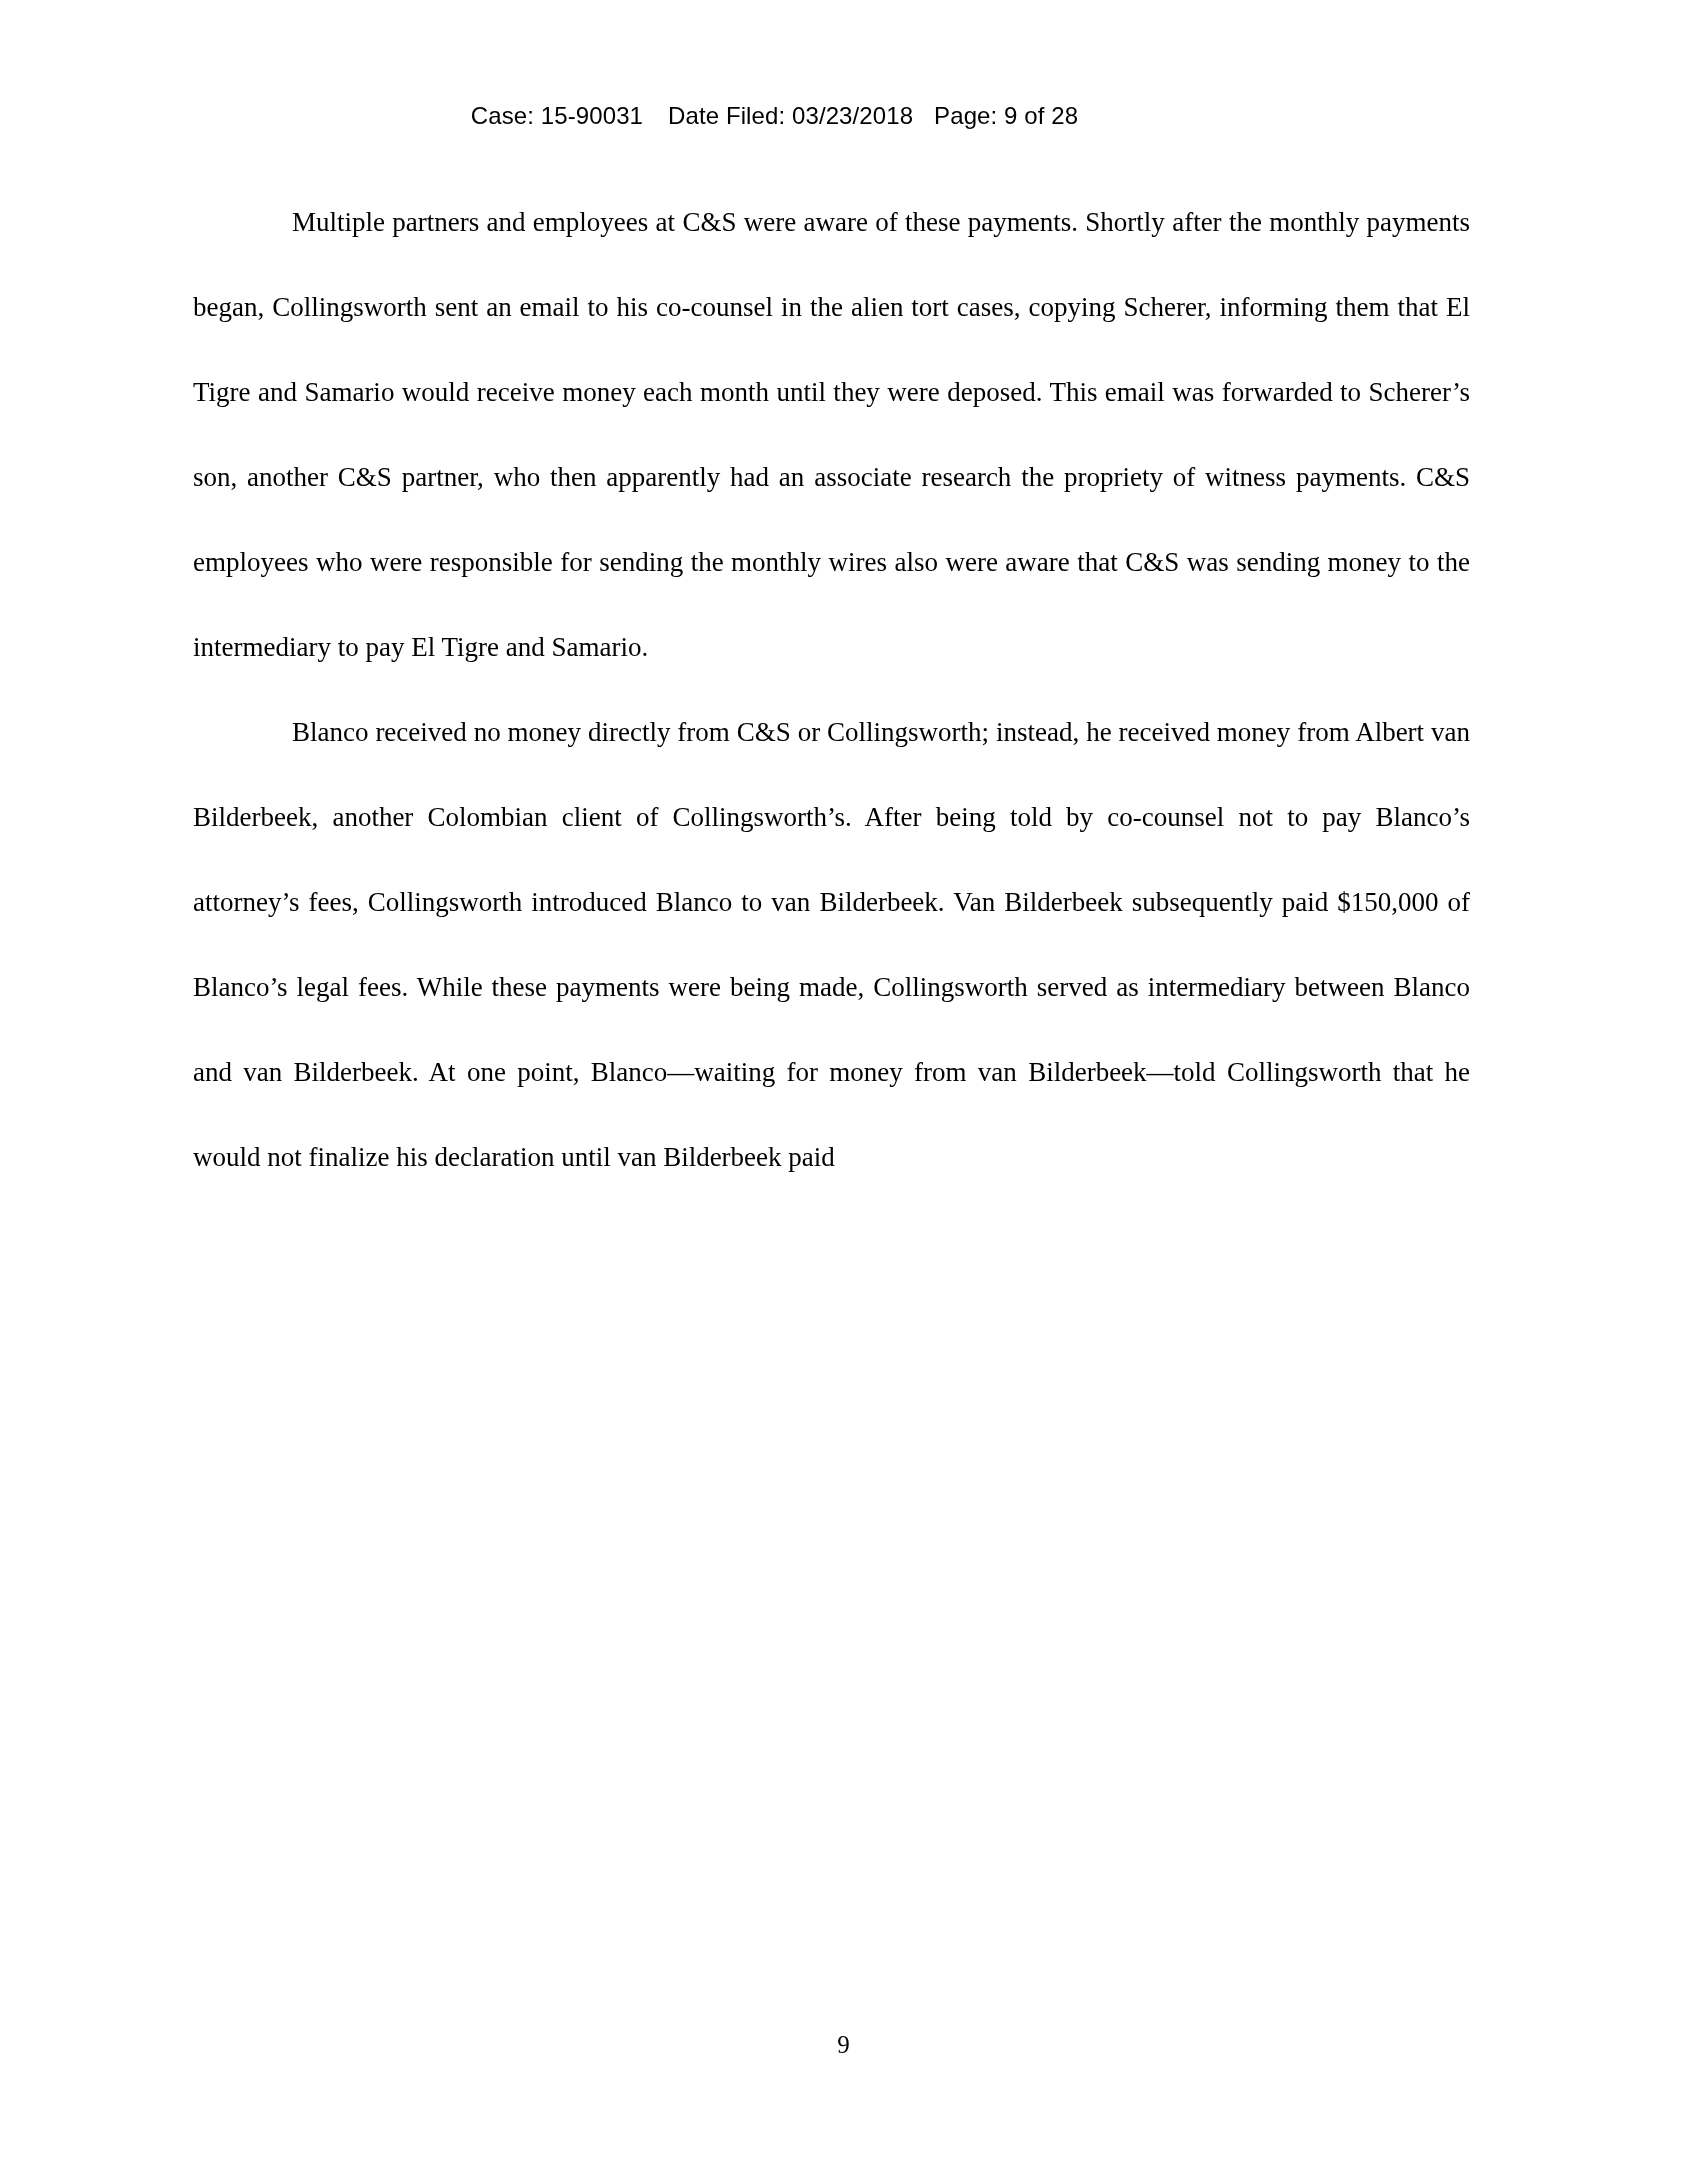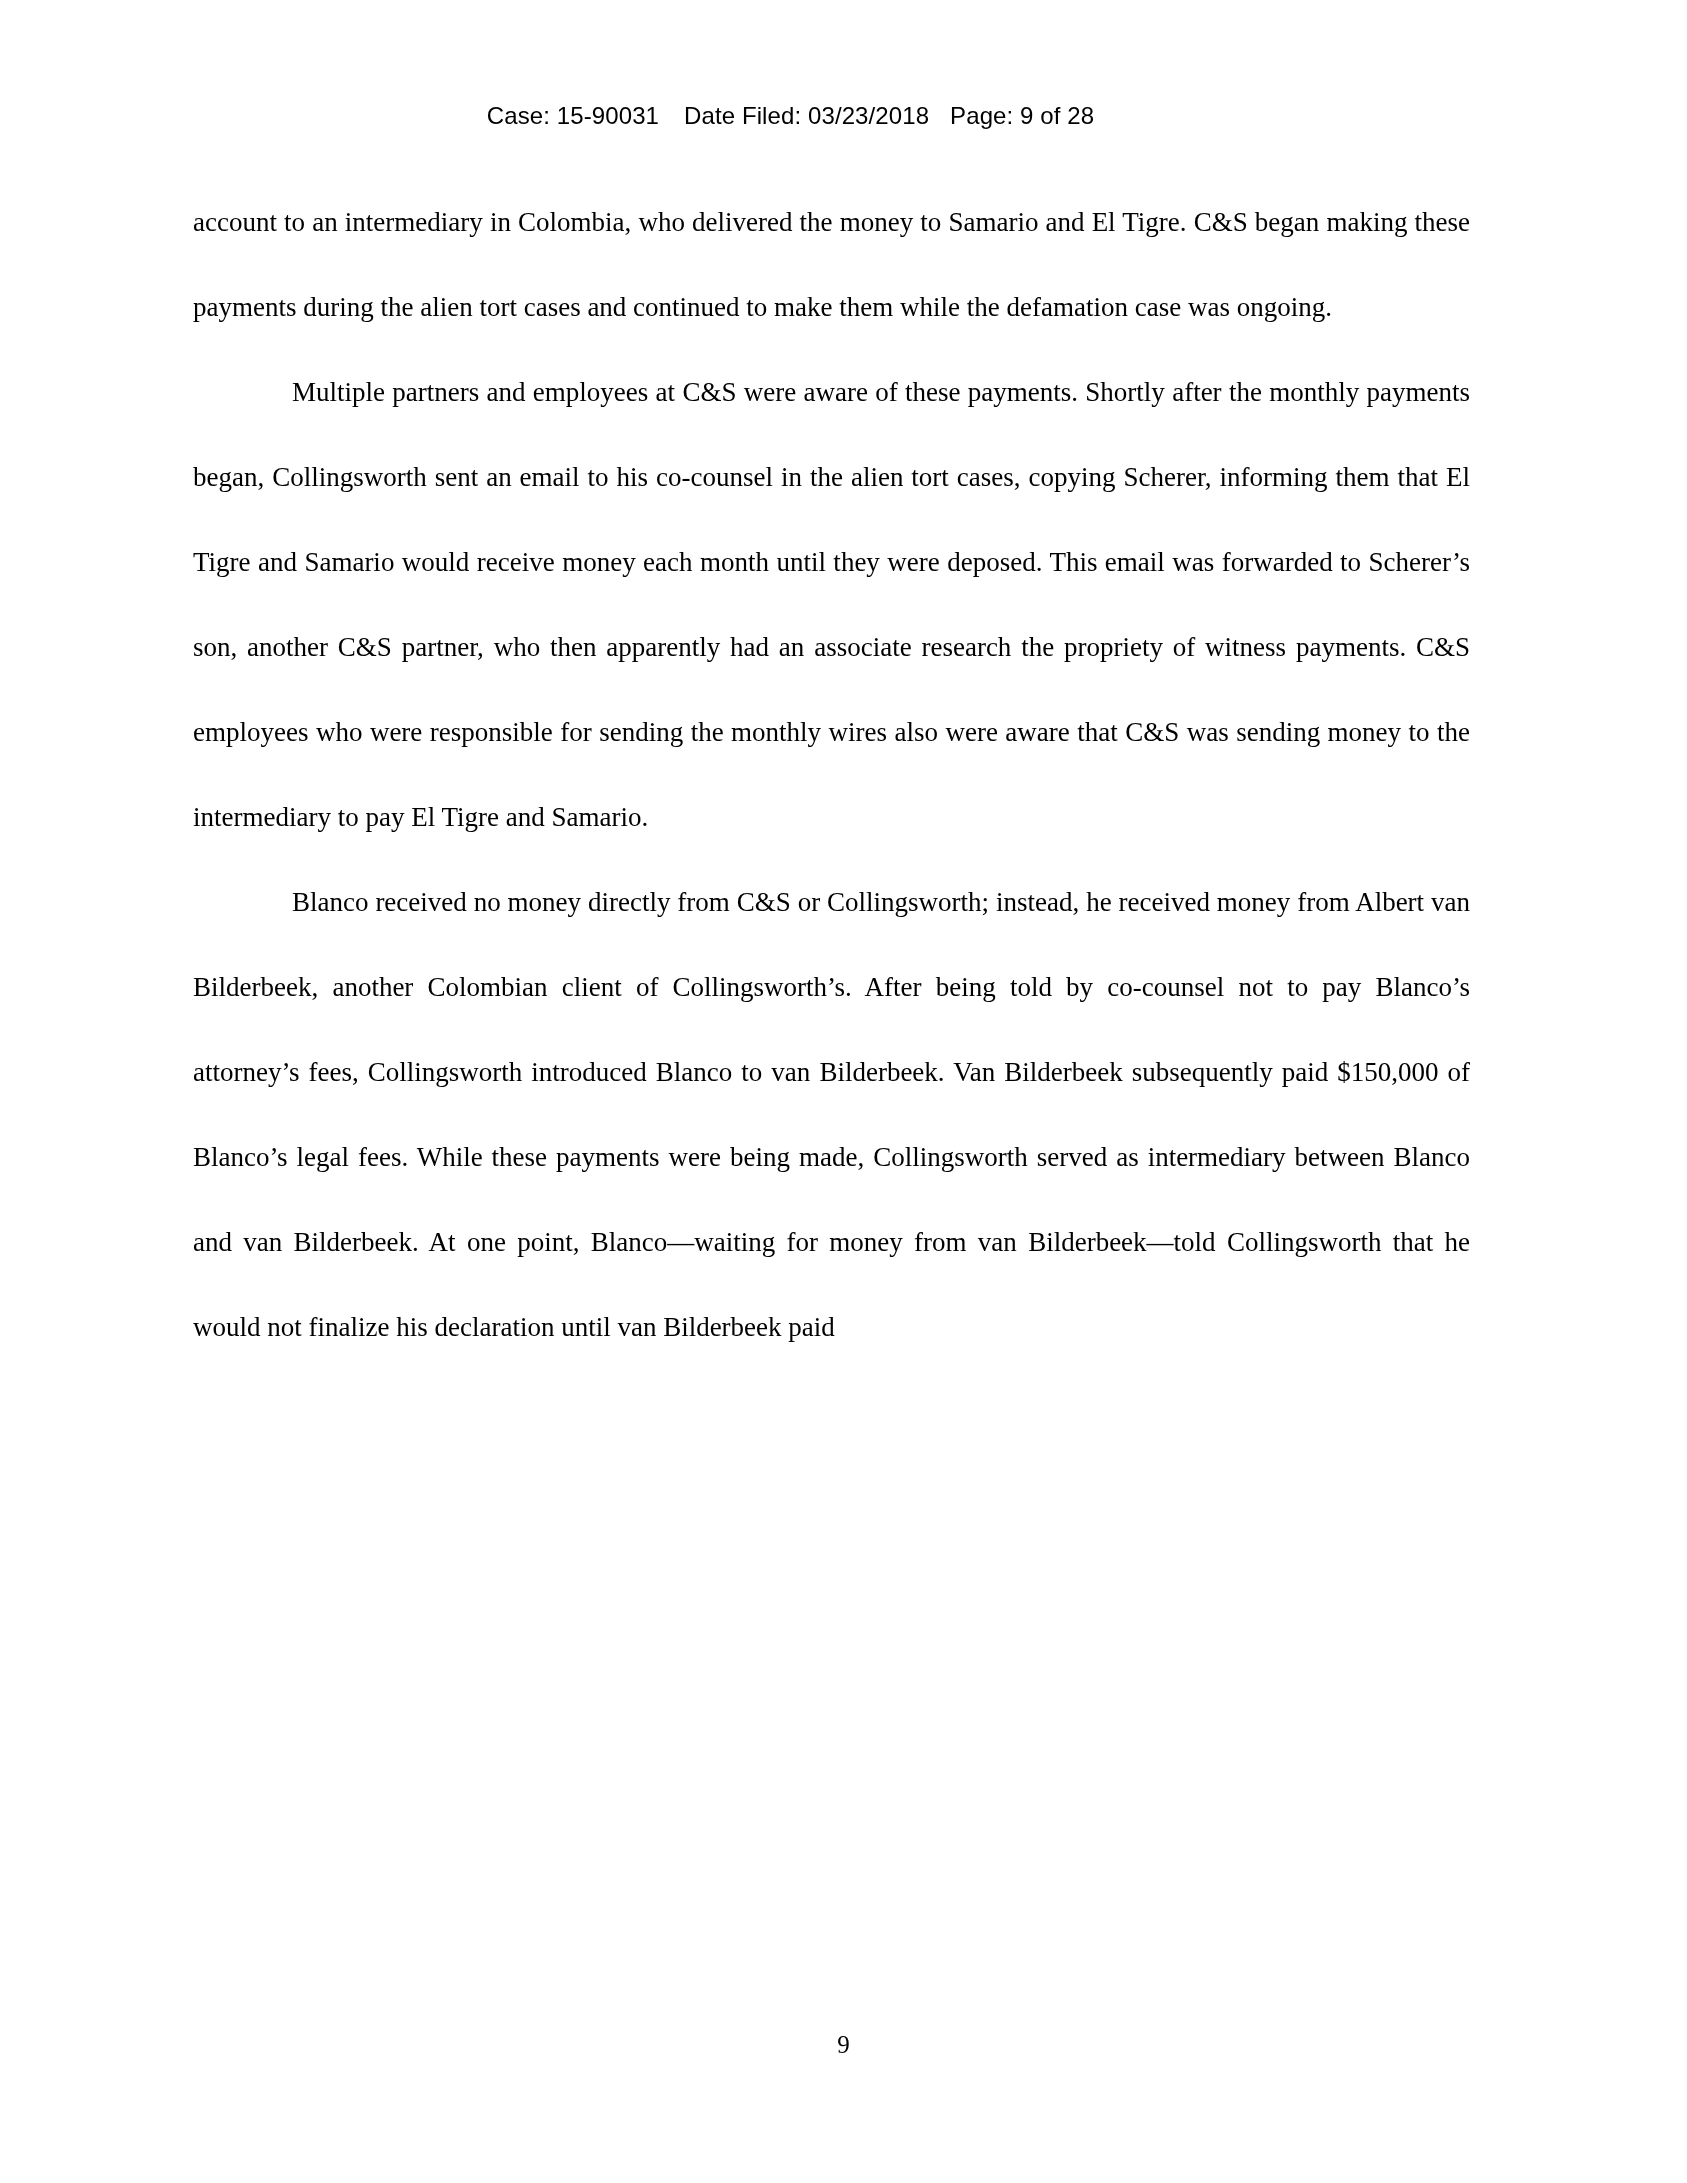--- a/index.html
+++ b/index.html
@@ -19,21 +19,21 @@
     position: absolute;
     top: 0;
     left: 0;
     width: 1687px;
     height: 2183px;
     background: #ffffff;
   }
   .header-stamp {
     position: absolute;
     top: 74px;
-    left: 16px;
+    left: 0;
     width: 1522px;
     text-align: center;
     font-family: "Liberation Sans", sans-serif;
     font-size: 24px;
     letter-spacing: 0.1px;
     white-space: pre;
   }
   .header-stamp span {
     display: inline-block;
   }
@@ -69,21 +69,20 @@
 </head>
 <body>
 
 <div class="page">
 
   <div class="header-stamp">
     <span>Case: 15-90031</span><span class="gap-sm"></span><span>Date Filed: 03/23/2018</span><span class="gap-md"></span><span>Page: 9 of 28</span>
   </div>
 
   <div class="body-text">
-    <p class="no-indent">account to an intermediary in Colombia, who delivered the money to Samario and El Tigre.  C&amp;S began making these payments during the alien tort cases and continued to make them while the defamation case was ongoing.</p>
     <p>Multiple partners and employees at C&amp;S were aware of these payments.  Shortly after the monthly payments began, Collingsworth sent an email to his co-counsel in the alien tort cases, copying Scherer, informing them that El Tigre and Samario would receive money each month until they were deposed.  This email was forwarded to Scherer’s son, another C&amp;S partner, who then apparently had an associate research the propriety of witness payments.  C&amp;S employees who were responsible for sending the monthly wires also were aware that C&amp;S was sending money to the intermediary to pay El Tigre and Samario.</p>
     <p>Blanco received no money directly from C&amp;S or Collingsworth; instead, he received money from Albert van Bilderbeek, another Colombian client of Collingsworth’s.  After being told by co-counsel not to pay Blanco’s attorney’s fees, Collingsworth introduced Blanco to van Bilderbeek.  Van Bilderbeek subsequently paid $150,000 of Blanco’s legal fees.  While these payments were being made, Collingsworth served as intermediary between Blanco and van Bilderbeek.  At one point, Blanco—waiting for money from van Bilderbeek—told Collingsworth that he would not finalize his declaration until van Bilderbeek paid</p>
   </div>
 
   <div class="page-number">9</div>
 
 </div>
 
 
 </body></html>

